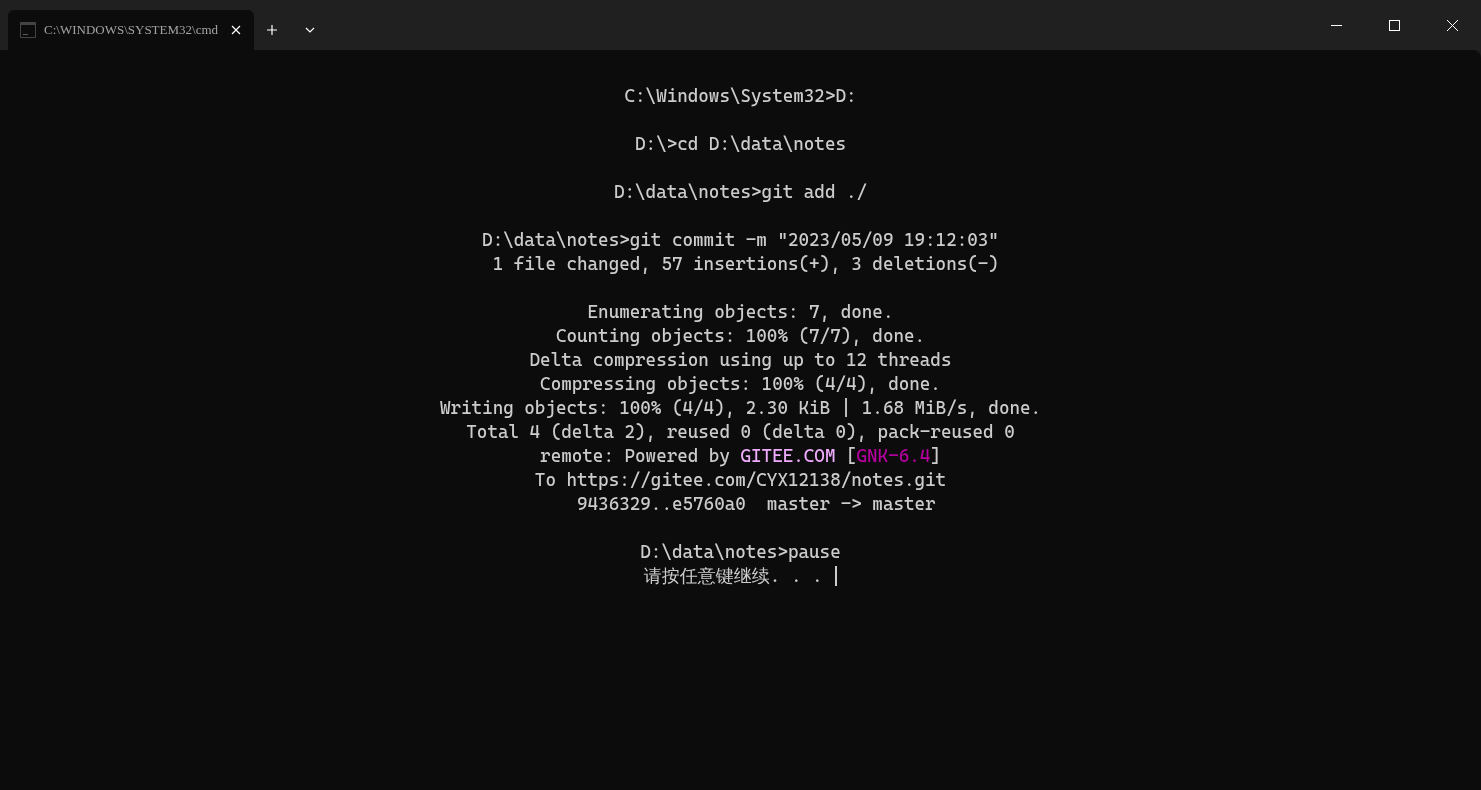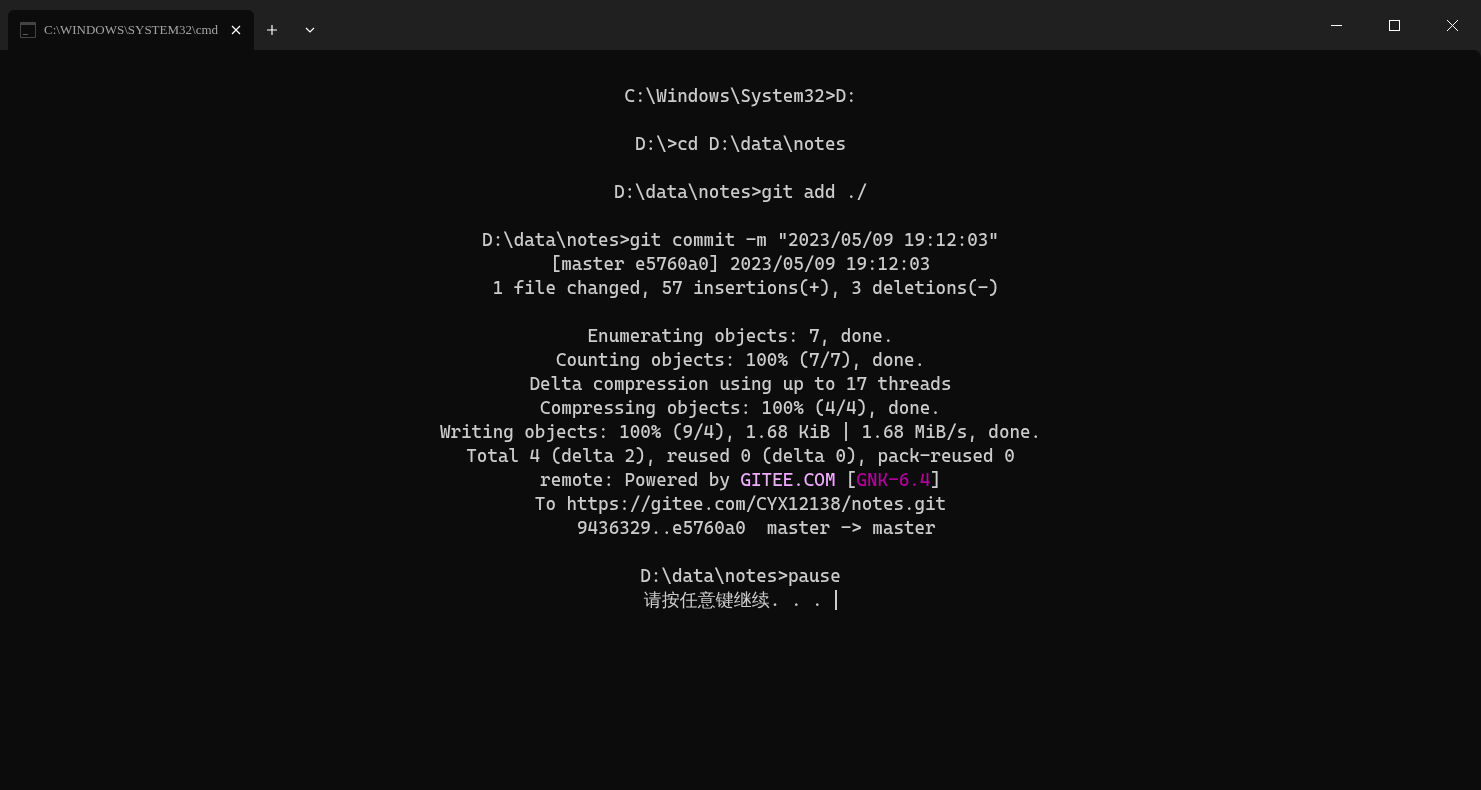--- a/index.html
+++ b/index.html
@@ -176,28 +176,27 @@
 
 <div class="terminal-body" id="terminal-body">
 <div class="terminal-line"><span></span></div>
     <div class="terminal-line"><span>C:\Windows\System32&gt;D:</span></div>
     <div class="terminal-line"><span></span></div>
     <div class="terminal-line"><span>D:\&gt;cd D:\data\notes</span></div>
     <div class="terminal-line"><span></span></div>
     <div class="terminal-line"><span>D:\data\notes&gt;git add ./</span></div>
     <div class="terminal-line"><span></span></div>
     <div class="terminal-line"><span>D:\data\notes&gt;git commit -m "2023/05/09 19:12:03"</span></div>
-    <div class="terminal-line"><span>[master e5760a0] 2023/05/09 19:12:03</span></div>
     <div class="terminal-line"><span> 1 file changed, 57 insertions(+), 3 deletions(-)</span></div>
     <div class="terminal-line"><span></span></div>
     <div class="terminal-line"><span>Enumerating objects: 7, done.</span></div>
     <div class="terminal-line"><span>Counting objects: 100% (7/7), done.</span></div>
-    <div class="terminal-line"><span>Delta compression using up to 17 threads</span></div>
+    <div class="terminal-line"><span>Delta compression using up to 12 threads</span></div>
     <div class="terminal-line"><span>Compressing objects: 100% (4/4), done.</span></div>
-    <div class="terminal-line"><span>Writing objects: 100% (9/4), 1.68 KiB | 1.68 MiB/s, done.</span></div>
+    <div class="terminal-line"><span>Writing objects: 100% (4/4), 2.30 KiB | 1.68 MiB/s, done.</span></div>
     <div class="terminal-line"><span>Total 4 (delta 2), reused 0 (delta 0), pack-reused 0</span></div>
     <div class="terminal-line"><span>remote: Powered by </span><span class="yellow">GITEE.COM</span><span> [</span><span class="magenta">GNK-6.4</span><span>]</span></div>
     <div class="terminal-line"><span>To https://gitee.com/CYX12138/notes.git</span></div>
     <div class="terminal-line"><span>   9436329..e5760a0  master -&gt; master</span></div>
     <div class="terminal-line"><span></span></div>
     <div class="terminal-line"><span>D:\data\notes&gt;pause</span></div>
     <div class="terminal-line"><span>请按任意键继续. . . </span><span class="cursor-block"></span></div>
   </div>
 
 </body></html>

